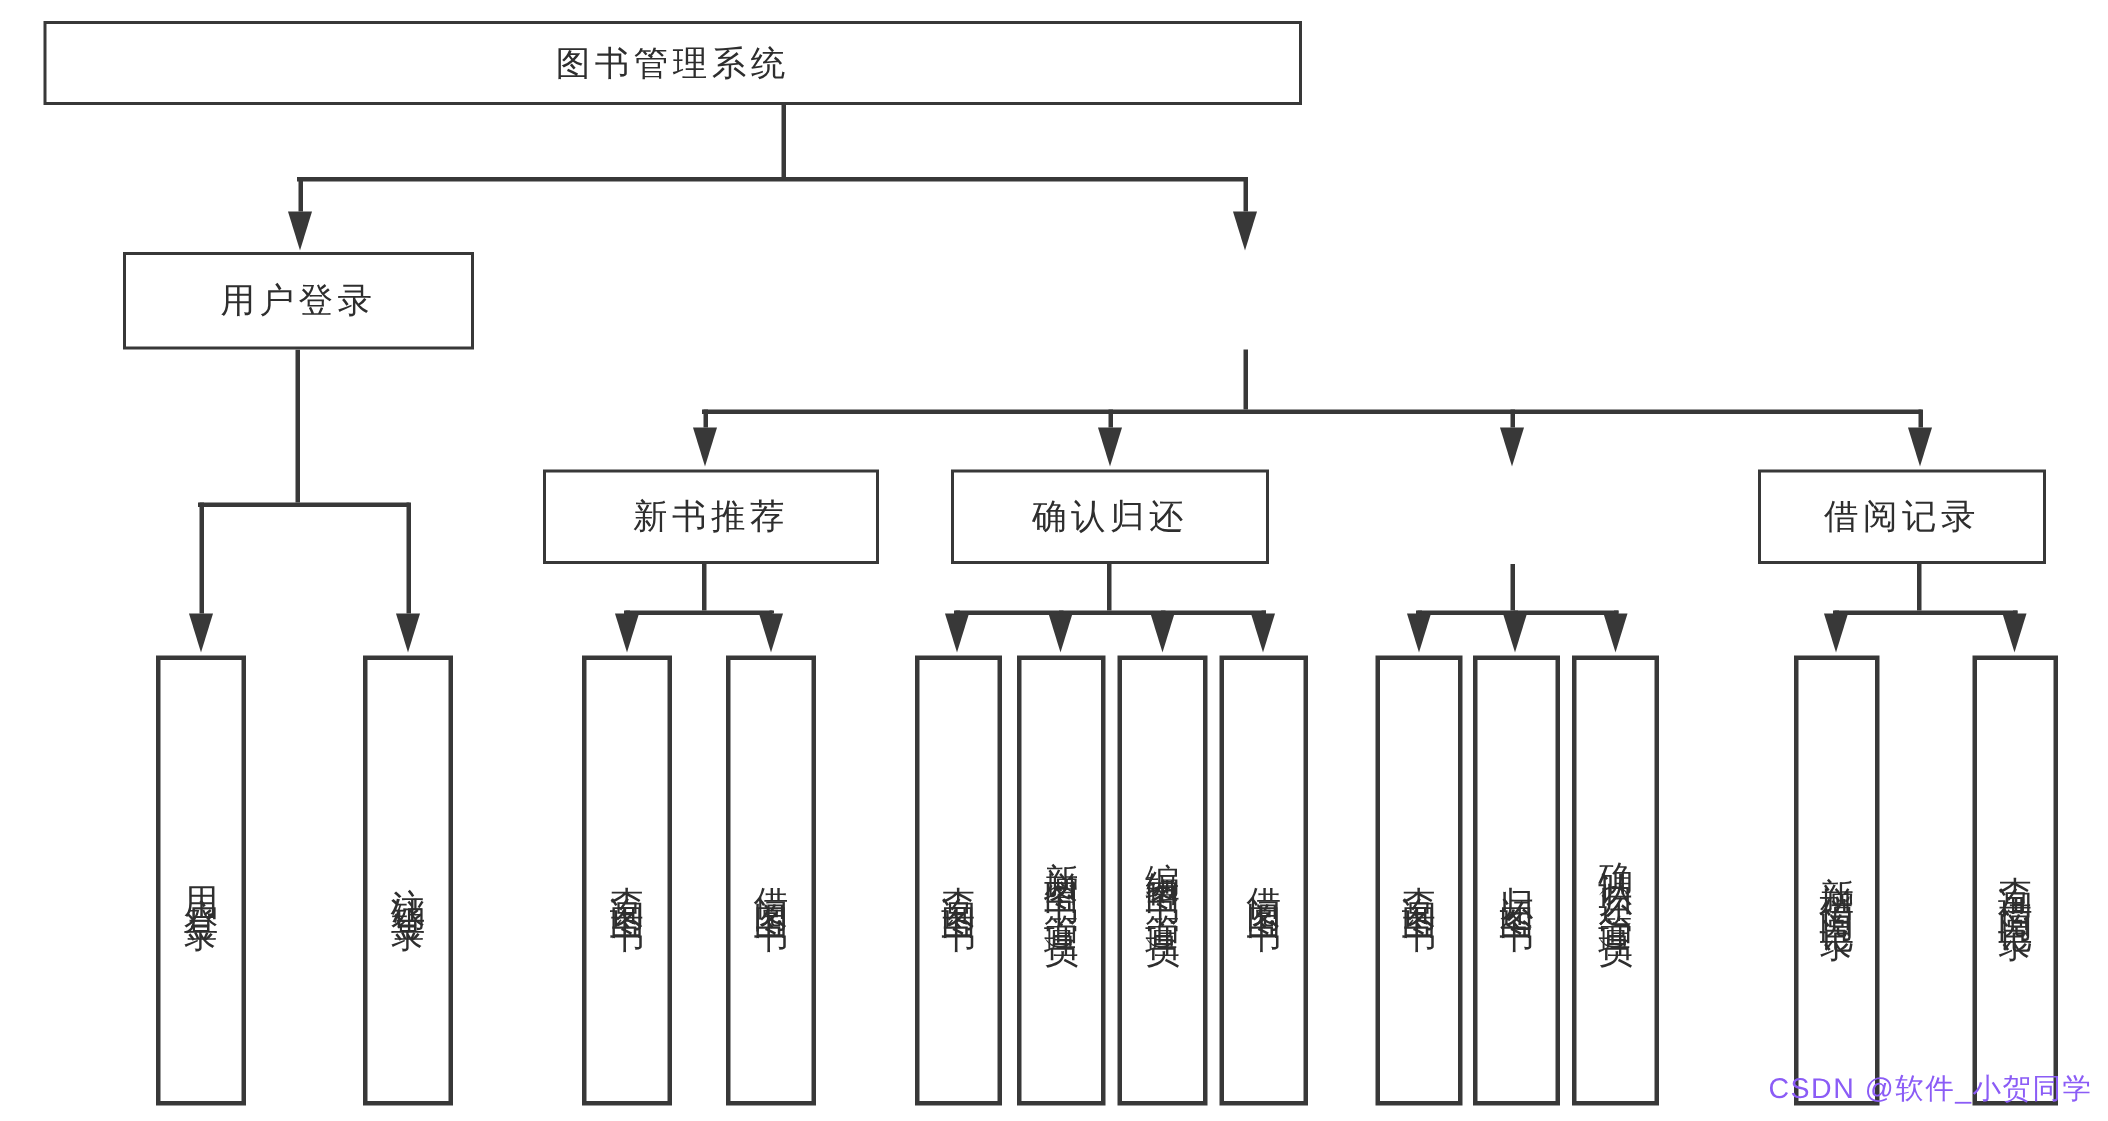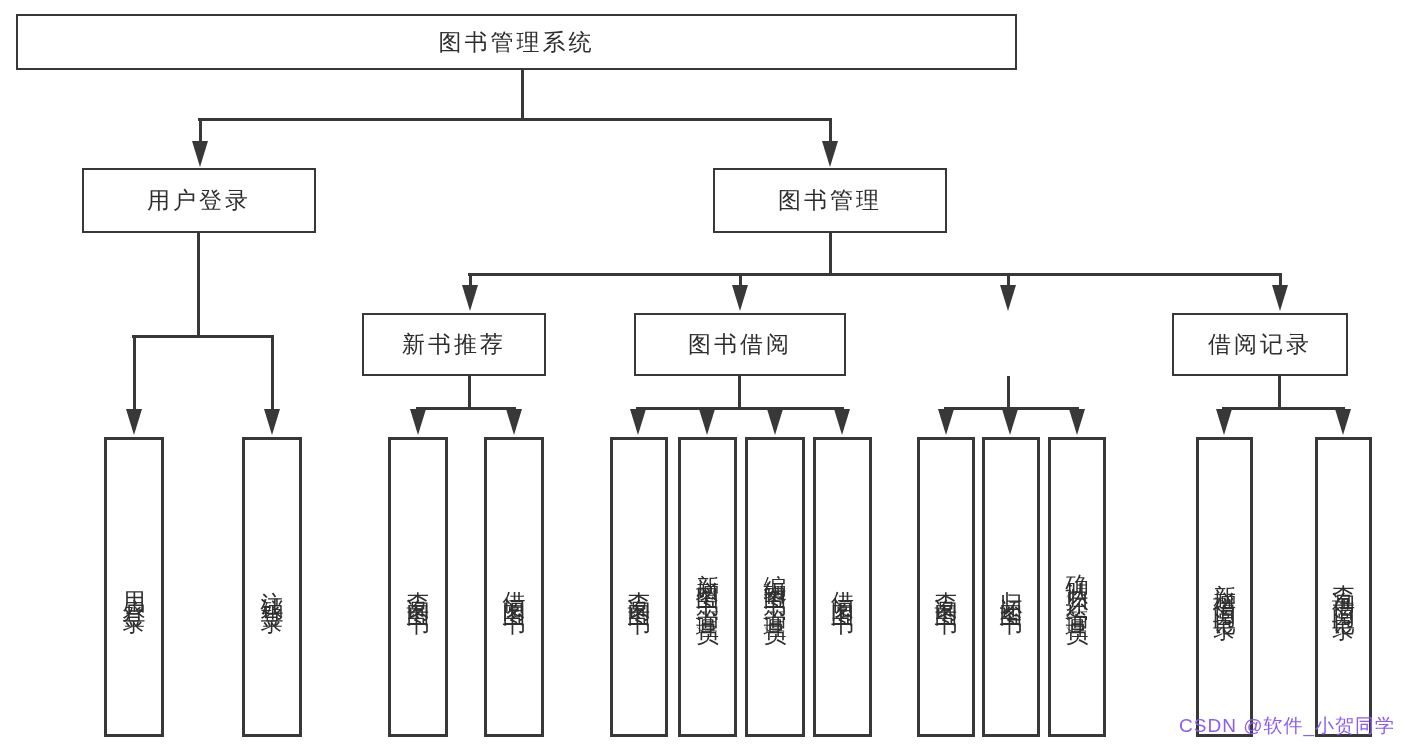--- a/index.html
+++ b/index.html
@@ -82,38 +82,35 @@
       <div class="vline" style="left: 1009px; top: 407px; height: 2px;"></div>
       <div class="arrow" style="left: 1002px; top: 409px;"></div>
       <div class="vline" style="left: 1076px; top: 407px; height: 2px;"></div>
       <div class="arrow" style="left: 1069px; top: 409px;"></div>
       <div class="vline" style="left: 1223px; top: 407px; height: 2px;"></div>
       <div class="arrow" style="left: 1216px; top: 409px;"></div>
       <div class="vline" style="left: 1342px; top: 407px; height: 2px;"></div>
       <div class="arrow" style="left: 1335px; top: 409px;"></div>
     </div>
 
-  <div class="box" style="left:16px; top:14px; width:1001px; height:56px;">
+  <div class="box" style="left:29px; top:14px; width:839px; height:56px;">
     <span>图书管理系统</span>
   </div>
 
   <div class="box" style="left:82px; top:168px; width:234px; height:65px;">
     <span>用户登录</span>
   </div>
-  <div class="box" style="left:713px; top:168px; width:234px; height:65px;">
-    <span>图书管理</span>
-  </div>
 
-  <div class="box" style="left:362px; top:313px; width:184px; height:63px;">
+  <div class="box" style="left:362px; top:313px; width:224px; height:63px;">
     <span>新书推荐</span>
   </div>
   <div class="box" style="left:634px; top:313px; width:212px; height:63px;">
-    <span>图书借阅</span>
+    <span>确认归还</span>
   </div>
-  <div class="box" style="left:1172px; top:313px; width:176px; height:63px;">
+  <div class="box" style="left:1172px; top:313px; width:192px; height:63px;">
     <span>借阅记录</span>
   </div>
 
   <div class="box leaf" style="left:104px; top:437px; width:60px; height:300px;">
     <span class="vtext">用户登录</span>
   </div>
   <div class="box leaf" style="left:242px; top:437px; width:60px; height:300px;">
     <span class="vtext">注销登录</span>
   </div>
 

